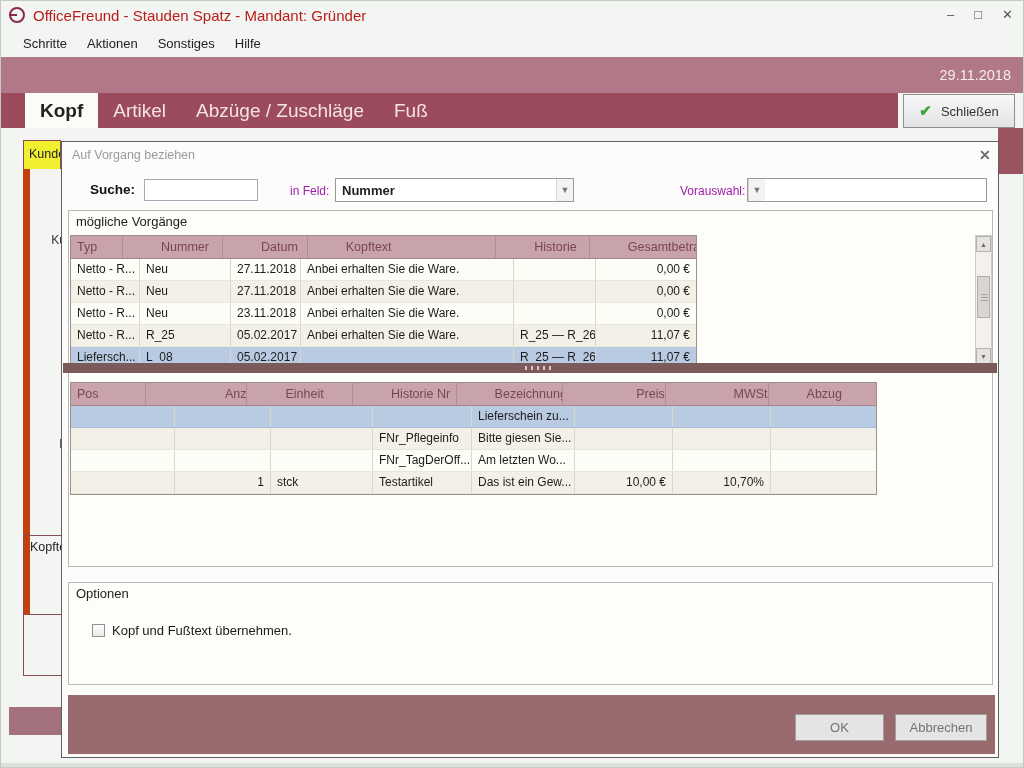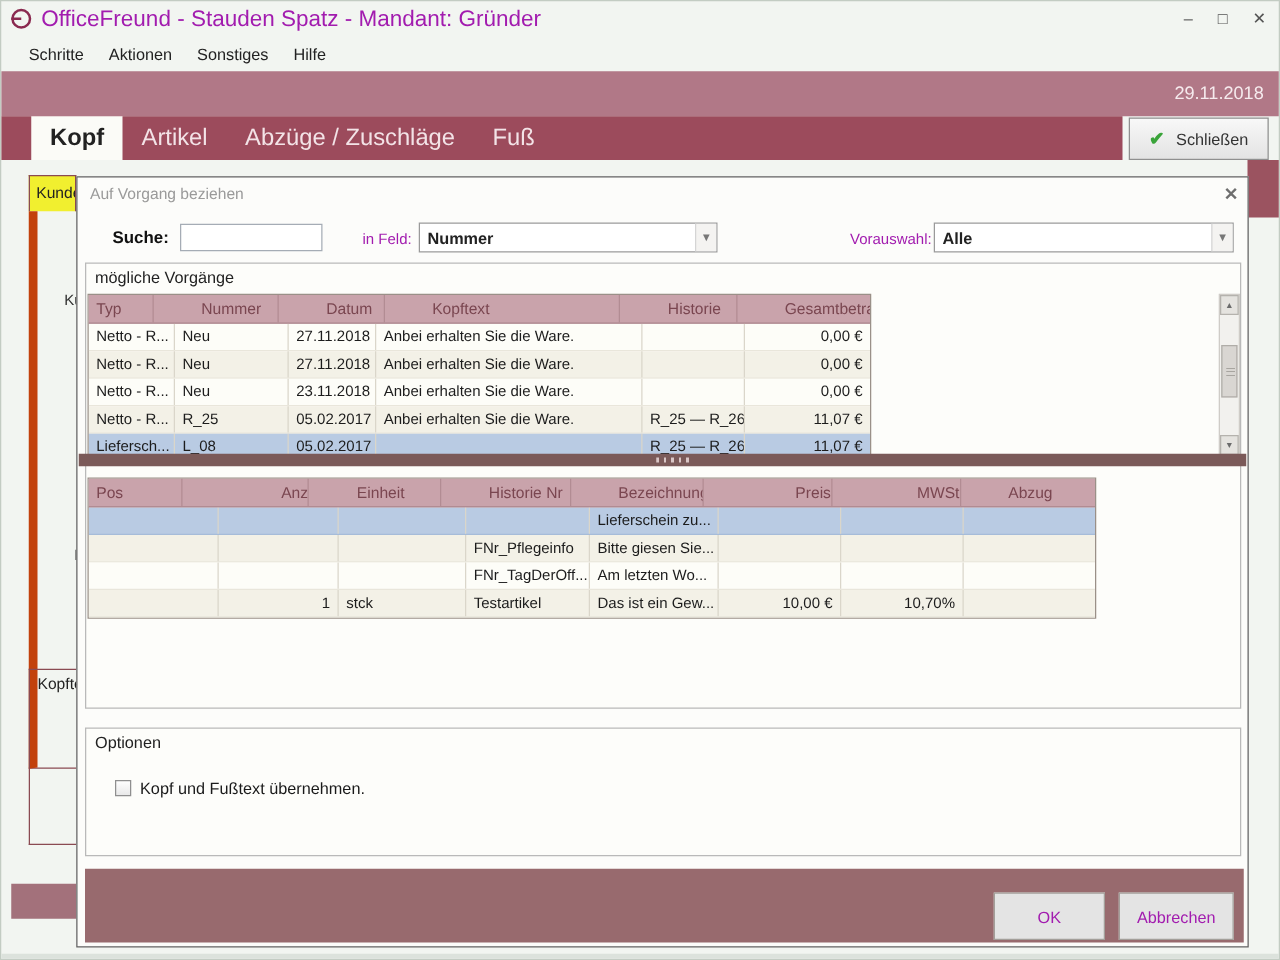--- a/index.html
+++ b/index.html
@@ -5,21 +5,21 @@
   * { margin:0; padding:0; box-sizing:border-box; }
   html,body { width:1024px; height:768px; }
   body { font-family:"Liberation Sans", sans-serif; background:#f2f5f1; position:relative; overflow:hidden; }
   .abs { position:absolute; }
 
   
   .window { width:1024px; height:768px; position:relative; background:#f2f5f1; border:1px solid #c3ccc3; overflow:hidden; }
   .titlebar { left:0; top:0; width:1024px; height:28px; display:flex; align-items:center; padding-left:8px; }
   .app-icon { width:16px; height:16px; border:2px solid #8a2a50; border-radius:50%; position:relative; flex:none; }
   .app-icon::after { content:""; position:absolute; left:-2px; top:5px; width:8px; height:2px; background:#8a2a50; }
-  .title-text { margin-left:8px; font-size:18px; color:#a21caf; }
+  .title-text { margin-left:8px; font-size:15px; color:#b91c1c; }
   .win-controls { position:absolute; right:12px; top:6px; display:flex; gap:20px; color:#555; font-size:13px; }
   .win-controls span { cursor:default; }
 
   .menubar { left:0; top:28px; width:1024px; height:28px; display:flex; align-items:center; gap:20px; padding-left:22px; font-size:13px; color:#222; }
 
   .band { left:0; top:56px; width:1024px; height:36px; background:#b17887; color:#fff; }
   .band .page-title { position:absolute; left:12px; top:0; line-height:36px; font-size:20px; }
   .band .band-date { position:absolute; right:14px; top:0; line-height:36px; font-size:14.5px; color:#f6ebee; }
 
   .tabbar { left:0; top:92px; width:897px; height:35px; background:#9c4b5c; display:flex; padding-left:24px; }
@@ -89,21 +89,21 @@
   
   .splitter { left:1px; top:221px; width:934px; height:10px; background:#7b5a59; }
   .splitter-grip { position:absolute; left:462px; top:3px; width:30px; height:4px; background:repeating-linear-gradient(90deg,#d9c6c6 0 2px, transparent 2px 6px); }
 
   
   .checkbox { left:23px; top:41px; width:13px; height:13px; border:1px solid #8f8f8f; background:linear-gradient(#fefefe,#e9e9e9); }
   .check-lbl { left:43px; top:40px; font-size:13px; color:#1a1a1a; }
 
   
   .footer { left:6px; top:553px; width:927px; height:59px; background:#986a6e; }
-  .btn { position:absolute; top:19px; height:38px; background:#e4e4e4; border:1px solid #a39f9a; font-size:13px; color:#a21caf; display:flex; align-items:center; justify-content:center; font-family:"Liberation Sans",sans-serif; }
+  .btn { position:absolute; top:19px; height:27px; background:#e4e4e4; border:1px solid #a39f9a; font-size:13px; color:#737373; display:flex; align-items:center; justify-content:center; font-family:"Liberation Sans",sans-serif; }
   .btn-ok { left:727px; width:89px; }
   .btn-cancel { left:827px; width:92px; }
 </style>
 </head>
 <body>
 
 <div class="window">
 
   <div class="titlebar abs">
     <div class="app-icon"></div>
@@ -155,21 +155,20 @@
 
     <div class="lbl-suche abs">Suche:</div>
     <input class="search-input abs" value="" style="">
     <div class="lbl lbl-infeld abs">in Feld:</div>
     <div class="combo combo1 abs">
       <span class="val">Nummer</span>
       <span class="arrow">▼</span>
     </div>
     <div class="lbl lbl-vorauswahl abs">Vorauswahl:</div>
     <div class="combo combo2 abs">
-      <span class="val">Alle</span>
       <span class="arrow">▼</span>
     </div>
 
     <div class="groupbox group1 abs">
       <div class="group-label">mögliche Vorgänge</div>
 
       <div class="tbl tbl1">
         <div class="thead">
           <div class="th t1c c0">Typ</div>
           <div class="th t1c c1">Nummer</div>

